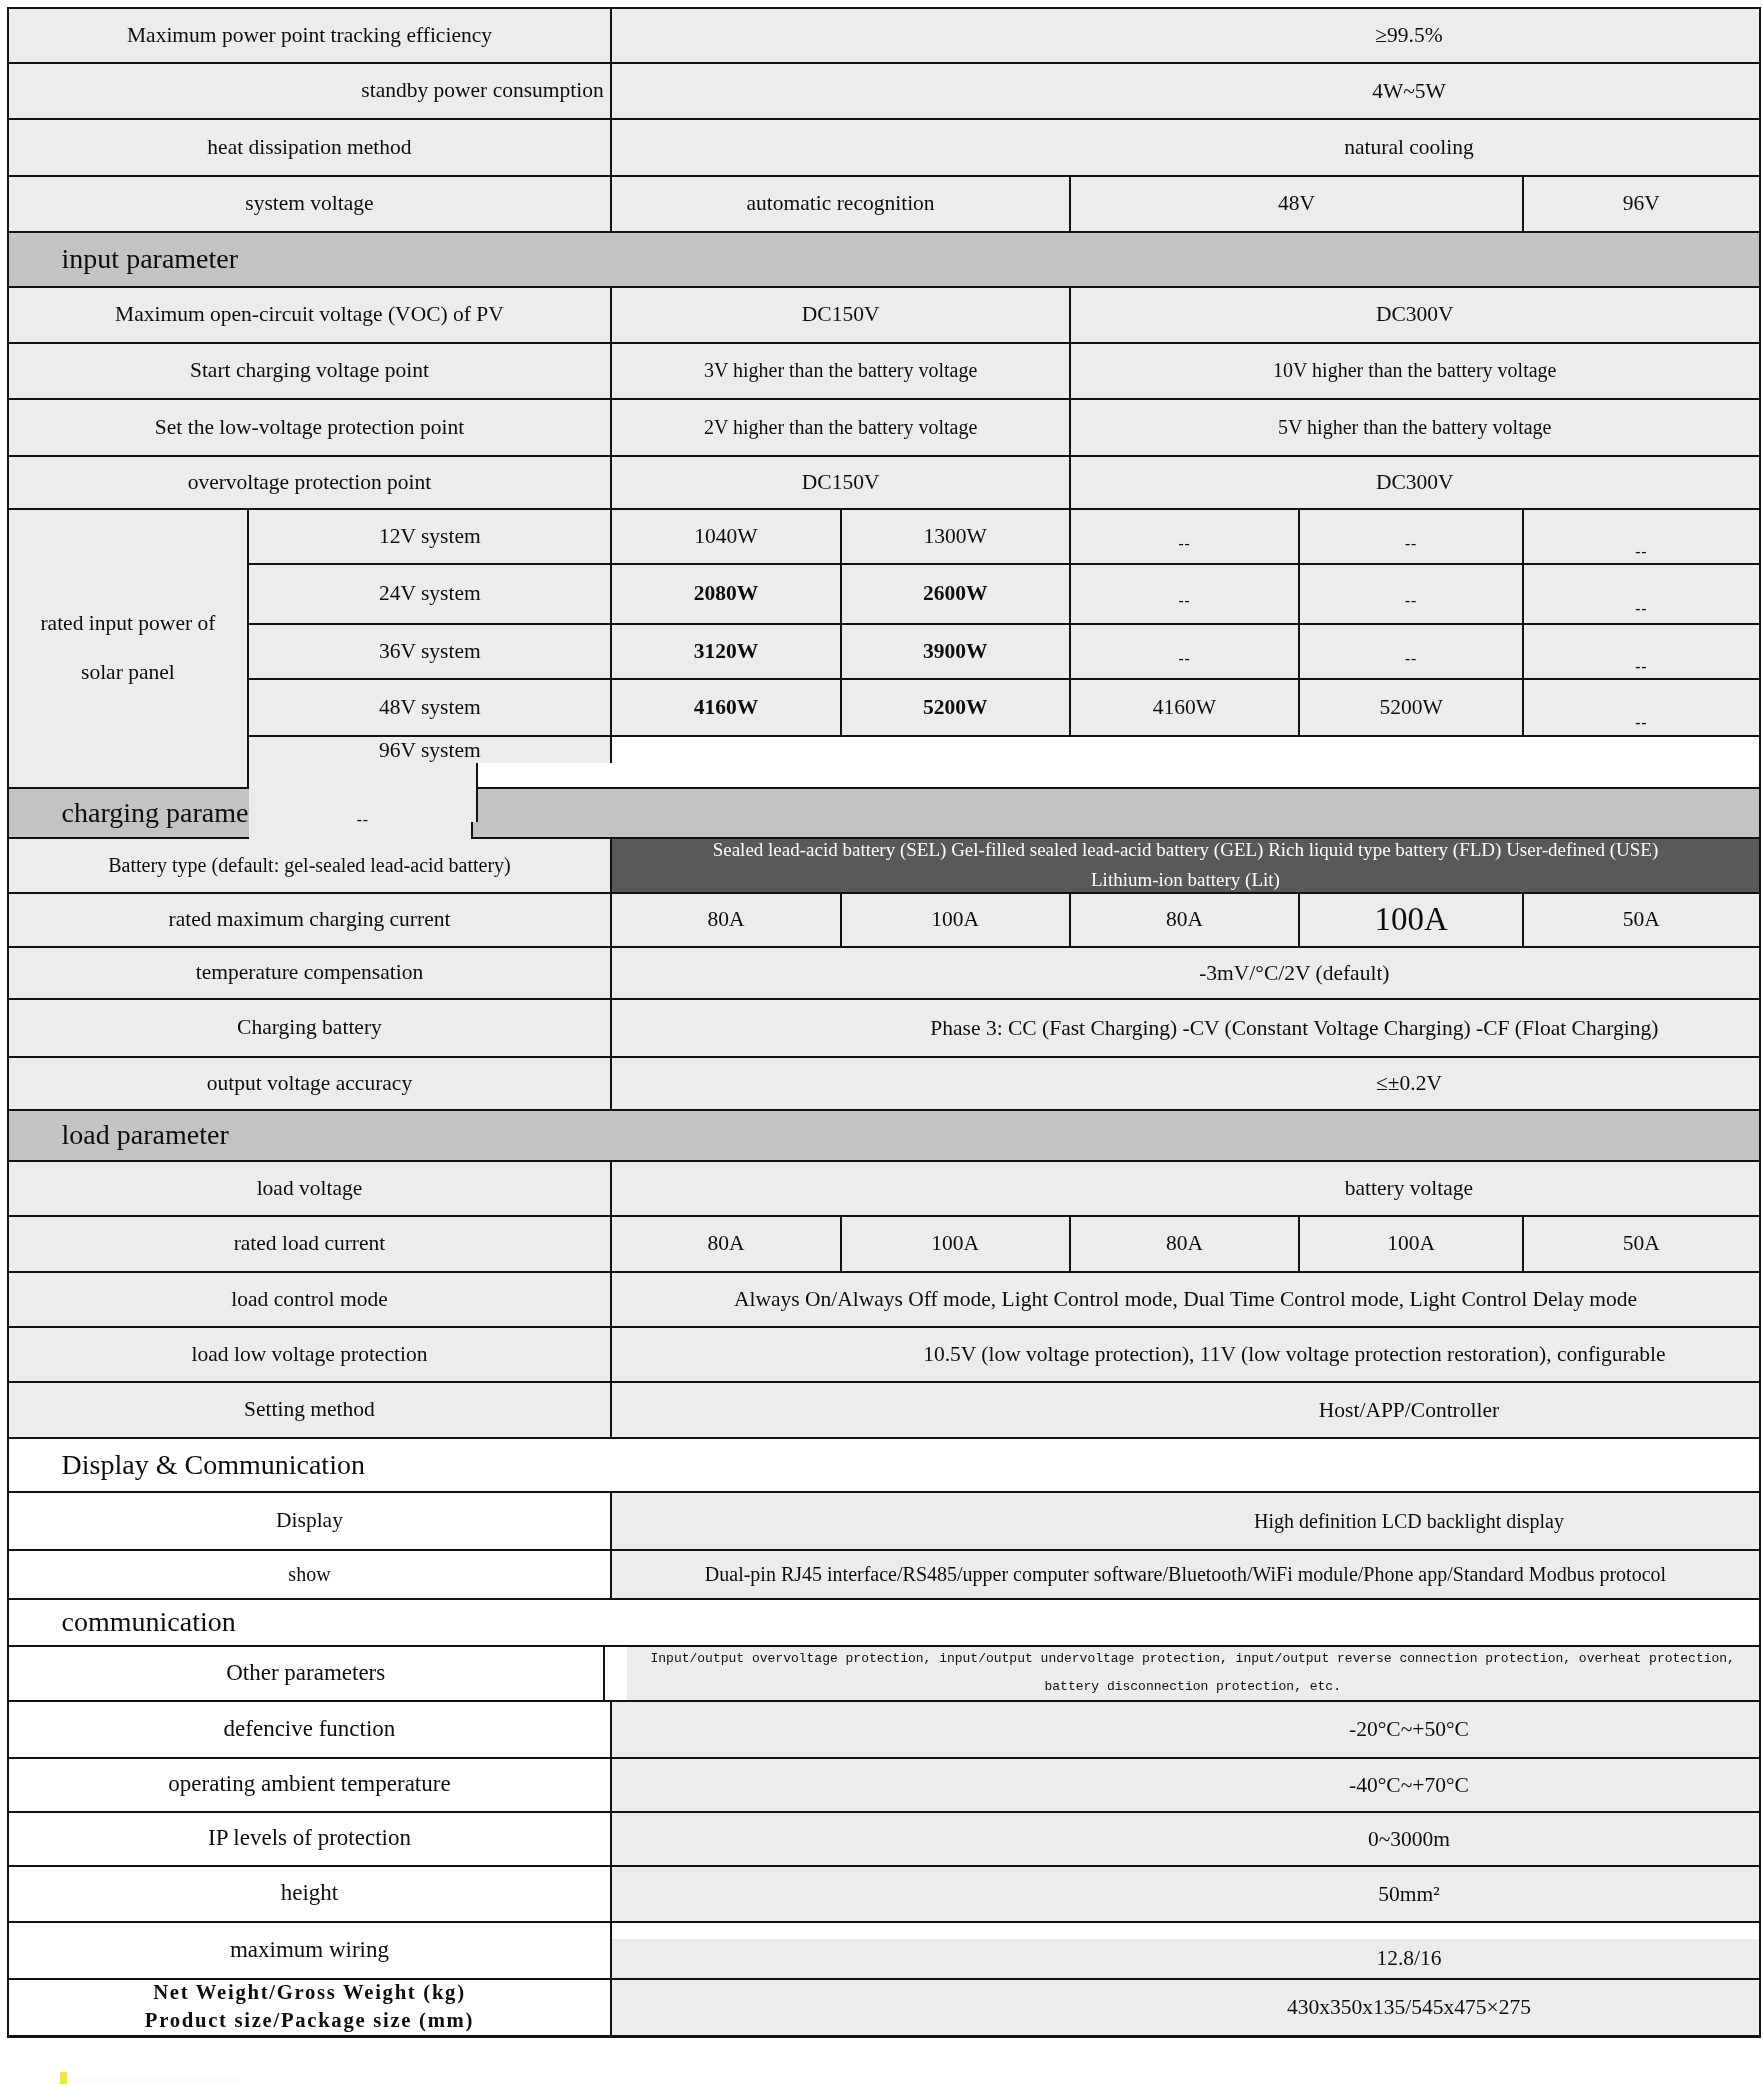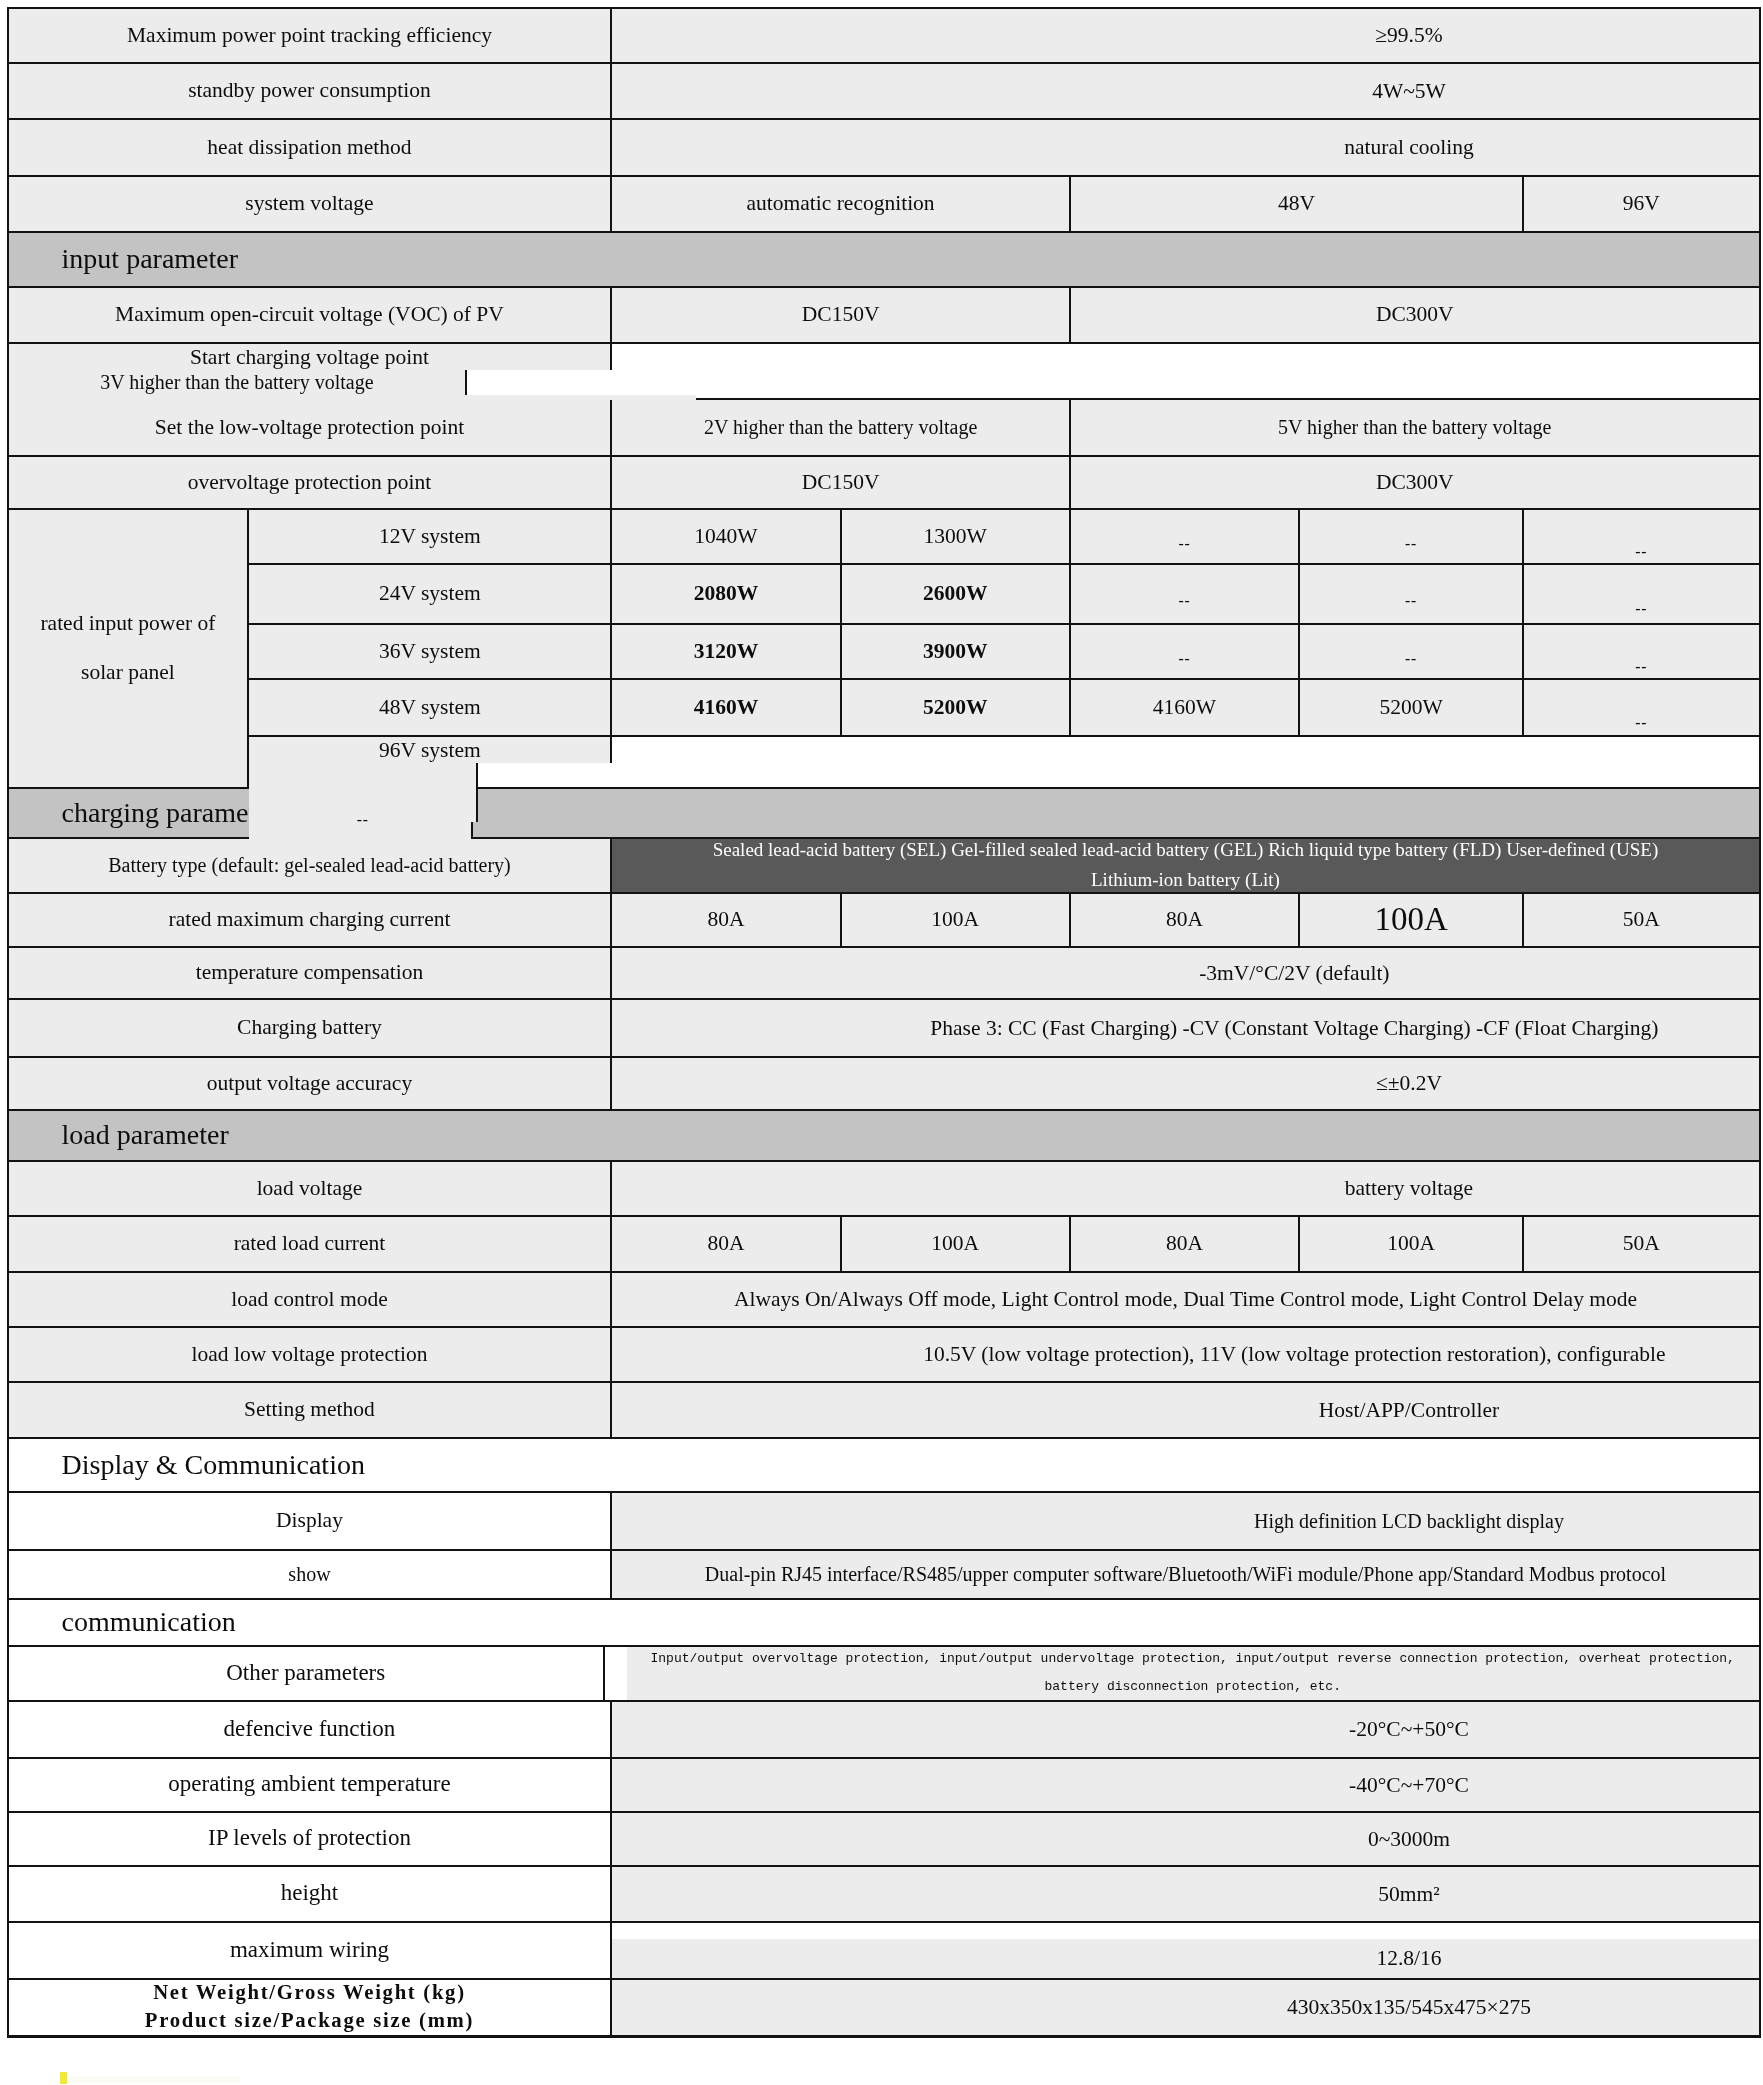--- a/index.html
+++ b/index.html
@@ -64,21 +64,21 @@
 <div id="spec-table">
     <div class="row" style="height: 55px;">
       <div class="cell lab" style="width: 34.5%;">
         <span class="txt">Maximum power point tracking efficiency</span>
       </div>
       <div class="cell vr" style="width: 65.5%;">
         <span class="txt">≥99.5%</span>
       </div>
     </div>
     <div class="row" style="height: 56px;">
-      <div class="cell lab" style="width: 34.5%;">
+      <div class="cell lab" style="width: 34.5%; justify-content: flex-end;">
         <span class="txt">standby power consumption</span>
       </div>
       <div class="cell vr" style="width: 65.5%;">
         <span class="txt">4W~5W</span>
       </div>
     </div>
     <div class="row" style="height: 57px;">
       <div class="cell lab" style="width: 34.5%;">
         <span class="txt">heat dissipation method</span>
       </div>
@@ -107,21 +107,21 @@
       <div class="cell lab" style="width: 34.5%;">
         <span class="txt">Maximum open-circuit voltage (VOC) of PV</span>
       </div>
       <div class="cell " style="width: 26.2%;">
         <span class="txt">DC150V</span>
       </div>
       <div class="cell " style="width: 39.3%;">
         <span class="txt">DC300V</span>
       </div>
     </div>
-    <div class="row" style="height: 56px; flex-direction: column;">
+    <div class="row" style="height: 56px;">
       <div class="cell lab" style="width: 34.5%;">
         <span class="txt">Start charging voltage point</span>
       </div>
       <div class="cell v24" style="width: 26.2%;">
         <span class="txt">3V higher than the battery voltage</span>
       </div>
       <div class="cell v24" style="width: 39.3%;">
         <span class="txt">10V higher than the battery voltage</span>
       </div>
     </div>

